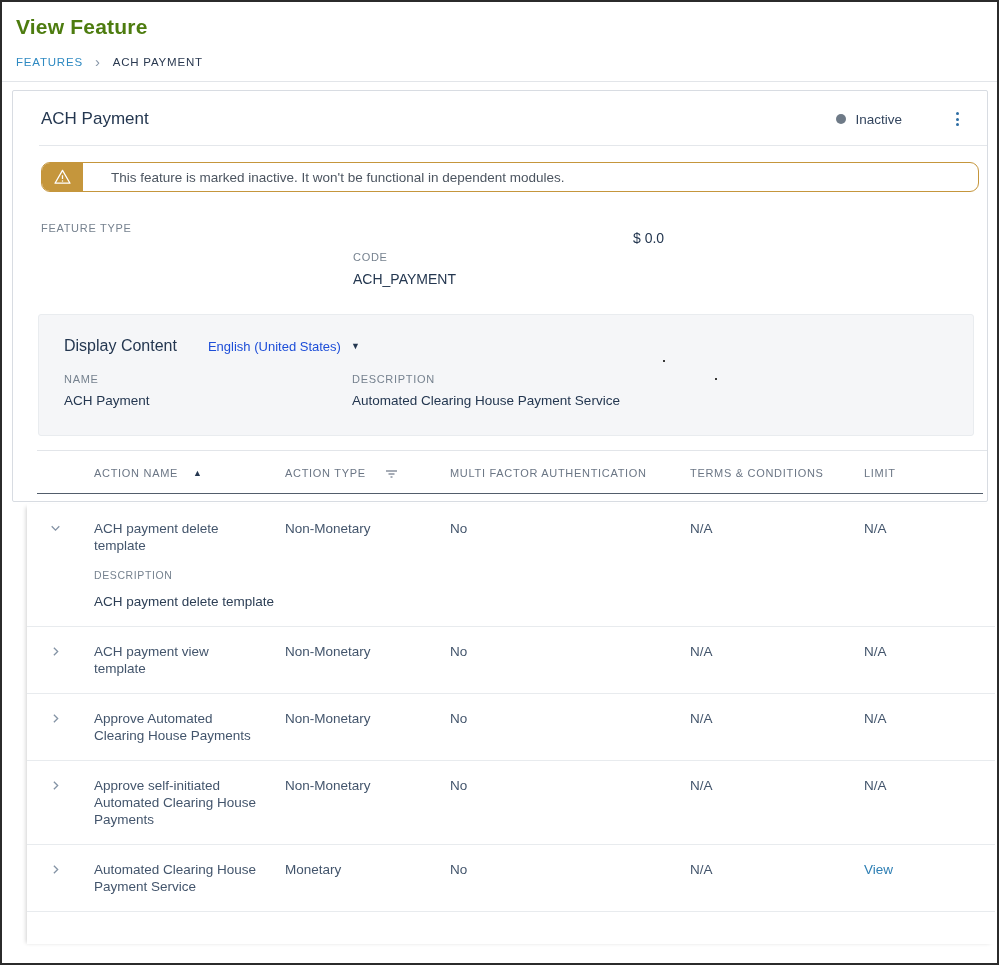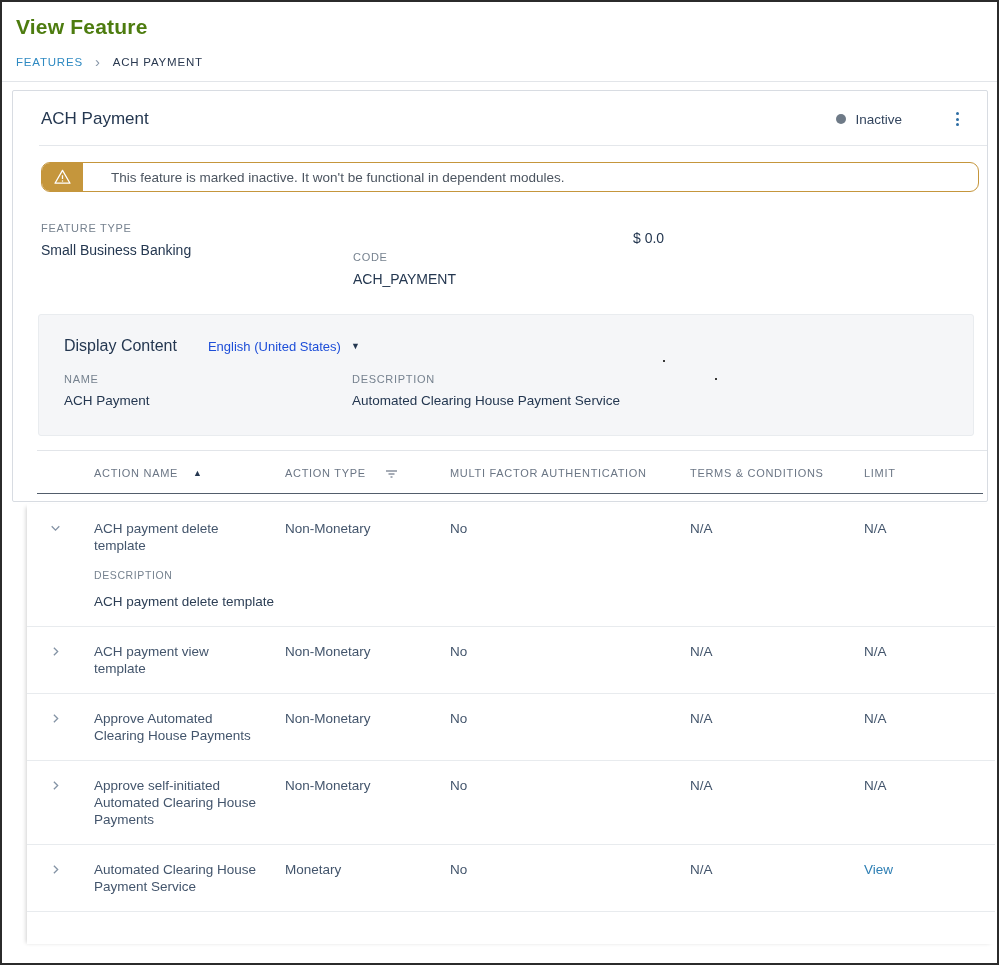--- a/index.html
+++ b/index.html
@@ -126,21 +126,20 @@
           <line x1="12" y1="9.5" x2="12" y2="14.6" stroke="#ffffff" stroke-width="1.7"></line>
           <circle cx="12" cy="17.4" r="1" fill="#ffffff"></circle>
         </svg>
       </div>
       <div class="banner-text">This feature is marked inactive. It won't be functional in dependent modules.</div>
     </div>
 
     <div class="fields">
       <div class="field-1">
         <div class="f-label">FEATURE TYPE</div>
-        <div class="f-value">Small Business Banking</div>
       </div>
       <div class="field-2">
         <div class="f-label">CODE</div>
         <div class="f-value">ACH_PAYMENT</div>
       </div>
       <div class="field-3">
         <div class="f-value">$ 0.0</div>
       </div>
     </div>
 

